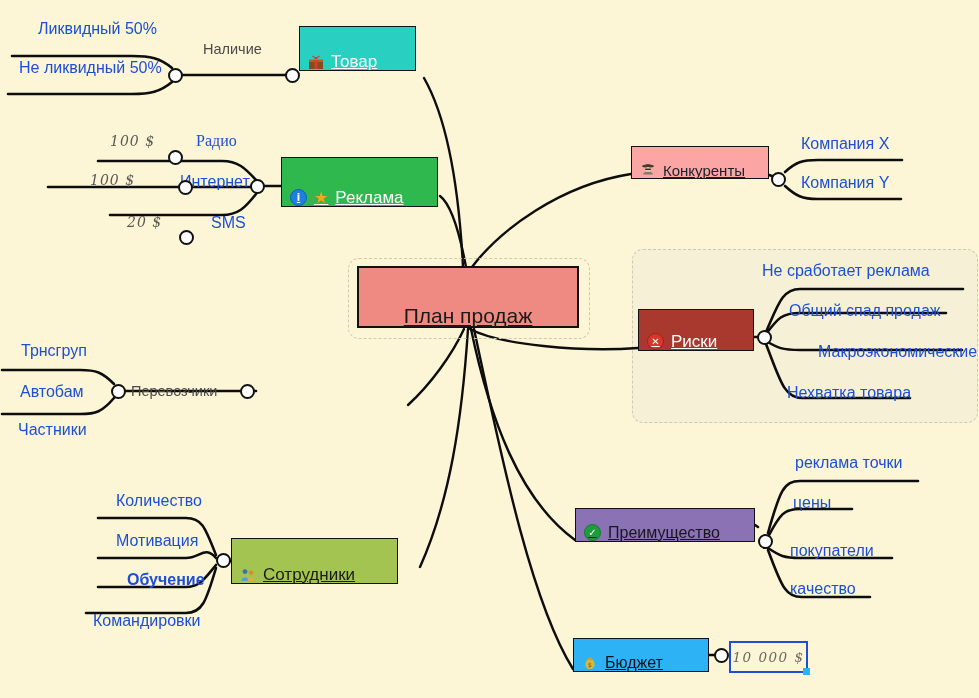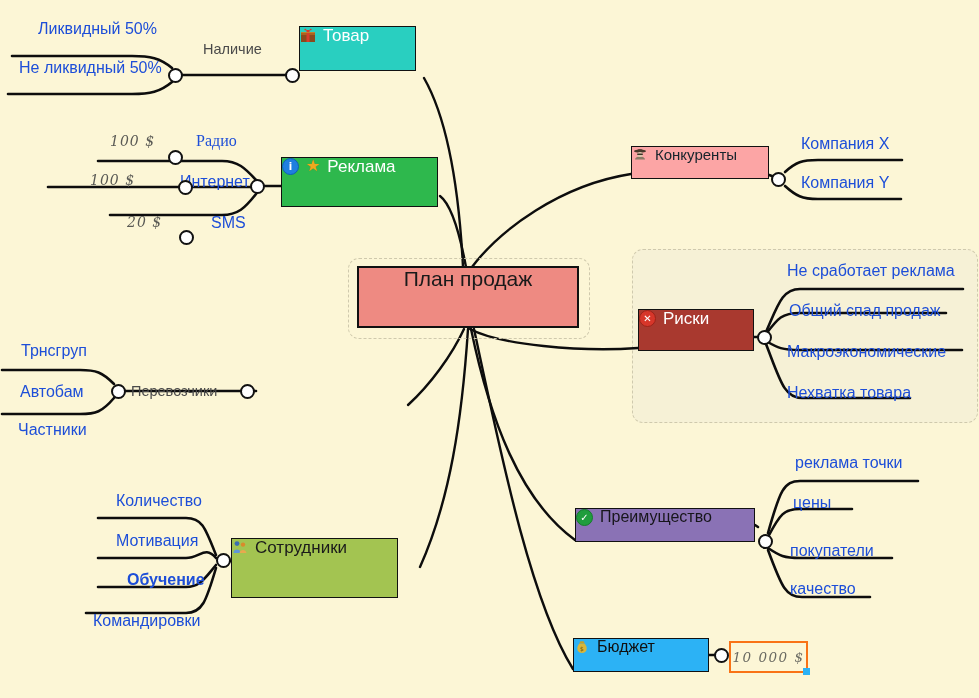--- a/index.html
+++ b/index.html
@@ -9,45 +9,46 @@
     font-family:"Liberation Sans","DejaVu Sans",sans-serif;
     position:relative;
   }
   #canvas{position:absolute;left:0;top:0;width:979px;height:698px;}
   svg.edges{position:absolute;left:0;top:0;width:979px;height:698px;pointer-events:none;}
 
   
   .node{
     position:absolute;box-sizing:border-box;
     border:1.5px solid #111;
-    display:flex;align-items:flex-start;
-    padding:0 0;
+    display:flex;align-items:flex-end;
+    padding:0 8px;
     font-size:17px;
     white-space:nowrap;
     z-index:4;
+    text-decoration:underline;
   }
   .node .ico{margin-right:7px;display:inline-flex;align-items:center;}
   .node .lbl{line-height:1;}
 
   .central{
     left:357px;top:266px;width:222px;height:62px;
     background:#ee8a82;color:#1a1a1a;font-size:21px;
     justify-content:center;border-width:2px;
   }
   .central-halo{
     position:absolute;left:348px;top:258px;width:240px;height:79px;
     border:1px dashed #cfc9ad;border-radius:11px;z-index:1;
   }
 
   .n-tovar{left:299px;top:26px;width:117px;height:45px;background:#29cfc0;color:#fff;}
   .n-reklama{left:281px;top:157px;width:157px;height:50px;background:#2eb84d;color:#fff;}
   .n-konkurenty{left:631px;top:146px;width:138px;height:33px;background:#fca5a5;color:#16232b;font-size:15px;}
   .n-riski{left:638px;top:309px;width:116px;height:42px;background:#a9392f;color:#fff;}
   .n-logistika{left:256px;top:367px;width:151px;height:47px;background:#4169e1;color:#fff;}
-  .n-sotrudniki{left:231px;top:538px;width:167px;height:60px;background:#a3c451;color:#1b1b1b;}
+  .n-sotrudniki{left:231px;top:538px;width:167px;height:46px;background:#a3c451;color:#1b1b1b;}
   .n-preimushestvo{left:575px;top:508px;width:180px;height:34px;background:#8a72b5;color:#17161b;font-size:16px;}
   .n-budjet{left:573px;top:638px;width:136px;height:34px;background:#2cb2f5;color:#101010;font-size:16px;}
 
   
   .group-box{
     position:absolute;left:632px;top:249px;width:344px;height:172px;
     border:1px dashed #cfc9ad;border-radius:11px;
     background:rgba(238,234,214,0.42);
     z-index:0;
   }
@@ -69,21 +70,21 @@
 
   
   .hub{
     position:absolute;width:15px;height:15px;border-radius:50%;
     background:#fff;border:2px solid #111;box-sizing:border-box;z-index:5;
   }
 
   
   .textbox{
     position:absolute;left:729px;top:641px;width:79px;height:32px;
-    box-sizing:border-box;border:2px solid #f97316;background:#fcf6d6;
+    box-sizing:border-box;border:2px solid #1d4ed8;background:#fcf6d6;
     display:flex;align-items:center;justify-content:center;z-index:6;
   }
   .textbox .val{
     font-family:"DejaVu Serif","Liberation Serif",serif;font-style:italic;
     font-size:13.5px;color:#6a6a62;letter-spacing:1.5px;
   }
   .textbox .handle{
     position:absolute;right:-4px;bottom:-4px;width:7px;height:7px;background:#2cb2f5;
   }
 
@@ -222,23 +223,23 @@
   <div class="leaf" style="left:801px;top:135px;">Компания X</div>
   <div class="leaf" style="left:801px;top:174px;">Компания Y</div>
 
   <div class="node n-riski">
     <span class="ico">
       <span class="badge badge-x">✕</span>
     </span>
     <span class="lbl">Риски</span>
   </div>
   <div class="hub" style="left:757px;top:330px;"></div>
-  <div class="leaf" style="left:787px;top:262px;">Не сработает реклама</div>
+  <div class="leaf" style="left:762px;top:262px;">Не сработает реклама</div>
   <div class="leaf" style="left:789px;top:302px;">Общий спад продаж</div>
-  <div class="leaf" style="left:787px;top:343px;">Макроэкономические</div>
+  <div class="leaf" style="left:818px;top:343px;">Макроэкономические</div>
   <div class="leaf" style="left:787px;top:384px;">Нехватка товара</div>
 
   <div class="hub" style="left:240px;top:384px;"></div>
   <div class="hub" style="left:111px;top:384px;"></div>
   <div class="edgelbl" style="left:131px;top:383px;">Перевозчики</div>
   <div class="leaf" style="left:21px;top:342px;">Трнсгруп</div>
   <div class="leaf" style="left:20px;top:383px;">Автобам</div>
   <div class="leaf" style="left:18px;top:421px;">Частники</div>
 
   <div class="node n-sotrudniki">

